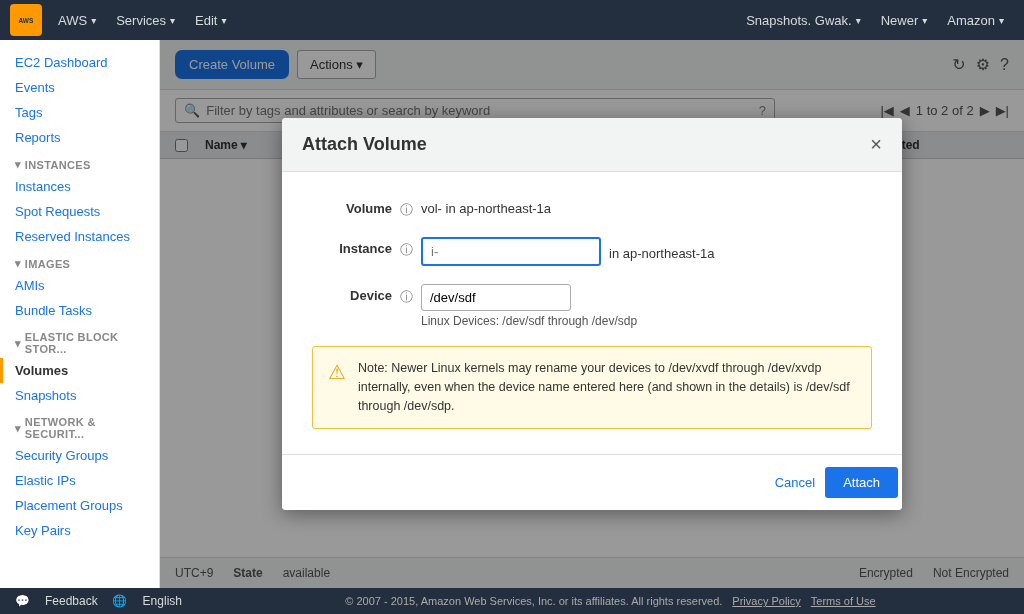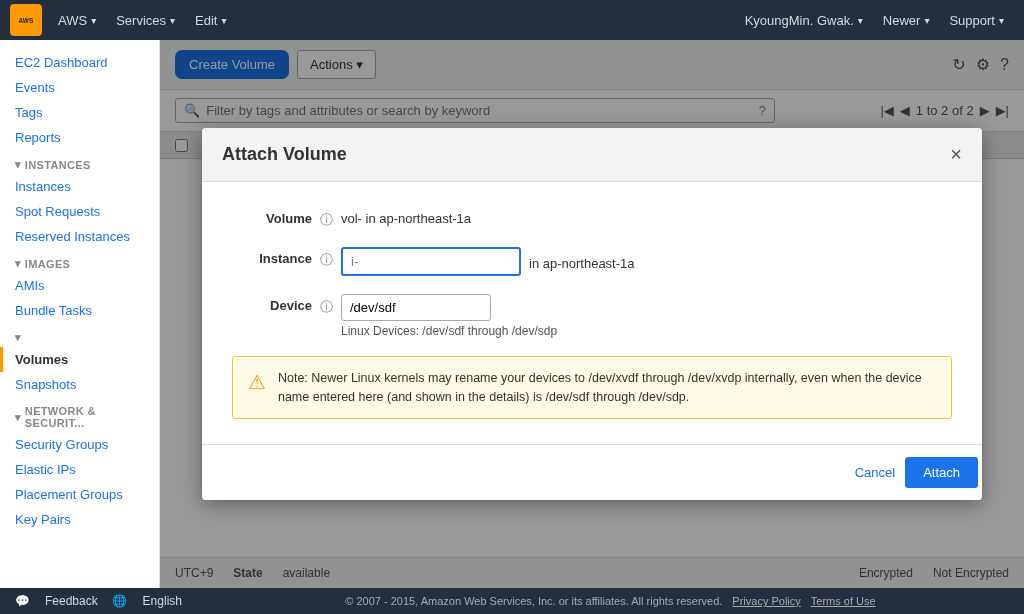--- a/index.html
+++ b/index.html
@@ -208,21 +208,21 @@
       display: flex;
       align-items: center;
       justify-content: center;
       z-index: 100;
     }
 
     .modal {
       background: #fff;
       border-radius: 4px;
       box-shadow: 0 4px 20px rgba(0,0,0,0.4);
-      width: 780px;
+      width: 620px;
       overflow: hidden;
     }
 
     .modal-header {
       background: #f2f3f3;
       padding: 15px 20px;
       display: flex; align-items: center; justify-content: space-between;
       border-bottom: 1px solid #ddd;
     }
     .modal-title { font-size: 18px; font-weight: bold; color: #333; }
@@ -333,29 +333,29 @@
   <div class="top-nav-item">
     <span>Services</span>
     <span class="caret">▾</span>
   </div>
   <div class="top-nav-item">
     <span>Edit</span>
     <span class="caret">▾</span>
   </div>
   <div class="top-nav-right">
     <div class="top-nav-item">
-      <span>KyoungMin. Gwak.</span>
+      <span>Snapshots. Gwak.</span>
       <span class="caret">▾</span>
     </div>
     <div class="top-nav-item">
       <span>Newer</span>
       <span class="caret">▾</span>
     </div>
     <div class="top-nav-item">
-      <span>Support</span>
+      <span>Amazon</span>
       <span class="caret">▾</span>
     </div>
   </div>
 </div>
 
 <div class="main-content">
 
   <div class="sidebar">
     <div class="sidebar-item">
       <span>EC2 Dashboard</span>
@@ -390,20 +390,21 @@
     </div>
     <div class="sidebar-item">
       <span>AMIs</span>
     </div>
     <div class="sidebar-item">
       <span>Bundle Tasks</span>
     </div>
 
     <div class="sidebar-section">
       <span>▾</span>
+      <span>ELASTIC BLOCK STOR...</span>
     </div>
     <div class="sidebar-item active">
       <span>Volumes</span>
     </div>
     <div class="sidebar-item">
       <span>Snapshots</span>
     </div>
 
     <div class="sidebar-section">
       <span>▾</span>

